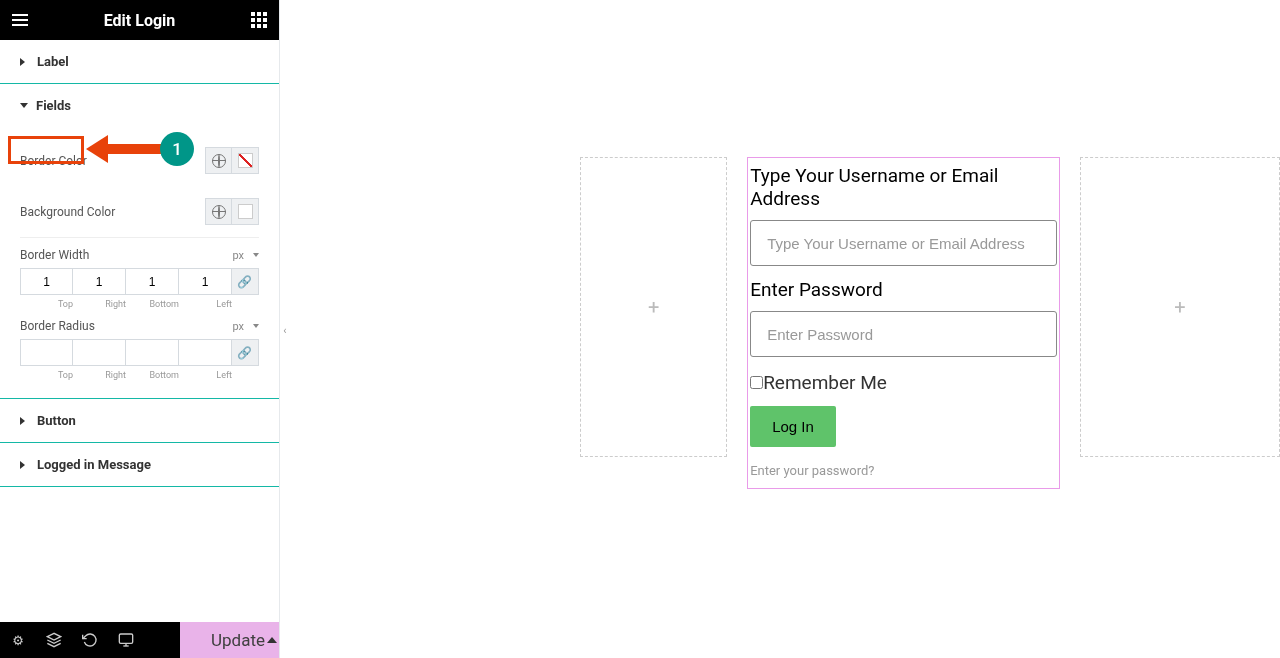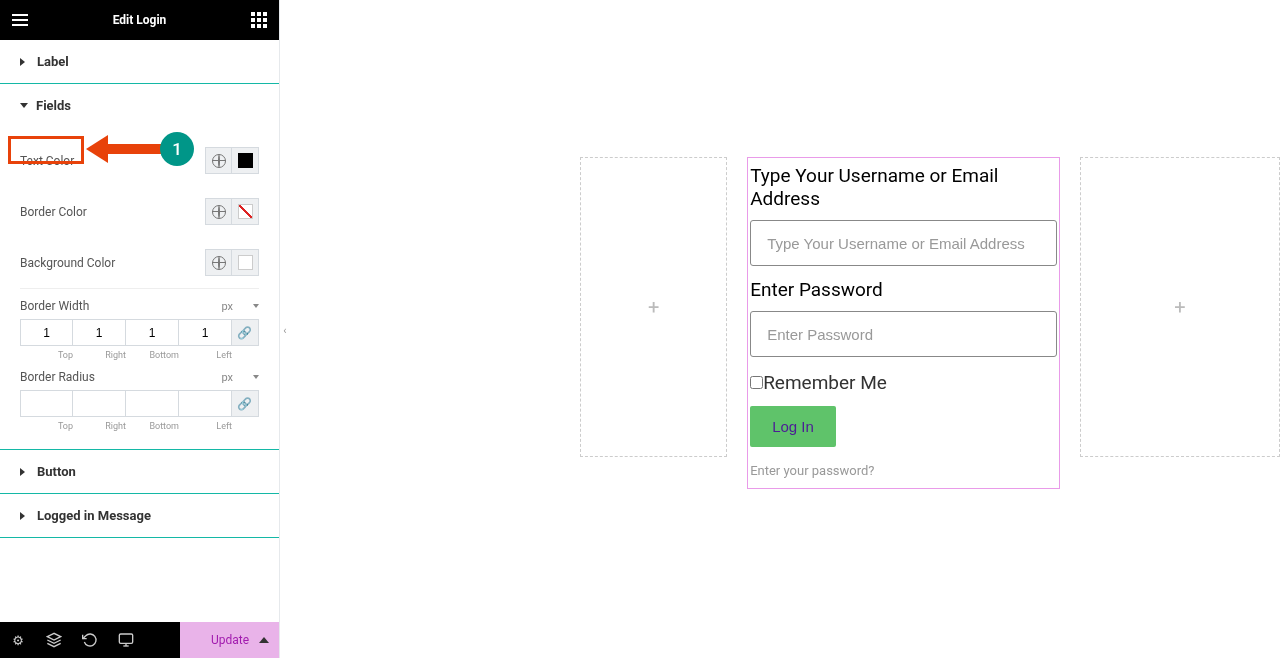--- a/index.html
+++ b/index.html
@@ -2,21 +2,21 @@
 <html><head>
 <meta charset="utf-8">
 <style>
 * { box-sizing: border-box; margin: 0; padding: 0; }
 body { font-family: -apple-system, BlinkMacSystemFont, "Segoe UI", Roboto, sans-serif; font-size: 13px; color: #333; overflow: hidden; }
 .app { display: flex; height: 658px; width: 1280px; position: relative; }
 
 
 .sidebar { width: 280px; background: #fff; border-right: 1px solid #e6e9ec; display: flex; flex-direction: column; }
 .sidebar-header { background: #000; color: #fff; height: 40px; display: flex; align-items: center; justify-content: space-between; padding: 0 12px; }
-.sidebar-header .title { font-weight: 700; font-size: 12px; flex: 1; text-align: center; }
+.sidebar-header .title { font-weight: 700; font-size: 16px; flex: 1; text-align: center; }
 .hamburger { display: flex; flex-direction: column; gap: 3px; cursor: pointer; }
 .hamburger span { width: 16px; height: 2px; background: #fff; }
 .grid-icon { display: grid; grid-template-columns: repeat(3, 4px); grid-template-rows: repeat(3, 4px); gap: 2px; cursor: pointer; }
 .grid-icon span { background: #fff; }
 
 .panel-body { flex: 1; overflow-y: auto; position: relative; }
 .acc-item { border-bottom: 1px solid #14b8a6; }
 .acc-header { padding: 14px 20px; font-weight: 700; font-size: 13px; display: flex; align-items: center; gap: 8px; cursor: pointer; }
 .caret { width: 0; height: 0; border-left: 4px solid transparent; border-right: 4px solid transparent; }
 .caret.right { border-top: none; border-bottom: none; border-left: 5px solid #333; border-top: 4px solid transparent; border-bottom: 4px solid transparent; }
@@ -31,60 +31,60 @@
 .swatch { width: 15px; height: 15px; }
 .swatch.black { background: #000; }
 .swatch.white { background: #fff; border: 1px solid #ccc; }
 .swatch.none { background: linear-gradient(to top right, #fff 0%, #fff 46%, #d22 46%, #d22 54%, #fff 54%, #fff 100%); border: 1px solid #ccc; }
 .globe-icon { width: 14px; height: 14px; border: 1.3px solid #777; border-radius: 50%; position: relative; }
 .globe-icon::before { content: ""; position: absolute; inset: -1px 5px; border: 1.2px solid #777; border-radius: 50%; }
 .globe-icon::after { content: ""; position: absolute; left: -1px; right: -1px; top: 5px; height: 1px; background: #777; }
 .pencil-icon { width: 12px; height: 12px; background: #333; clip-path: polygon(70% 0, 100% 30%, 35% 100%, 0 100%, 0 70%); }
 
 .dim-label { font-size: 12px; color: #555; padding: 10px 0 6px; display: flex; justify-content: space-between; align-items: center; }
-.unit { font-size: 11px; color: #888; display: flex; align-items: center; gap: 20px; }
+.unit { font-size: 11px; color: #888; display: flex; align-items: center; gap: 9px; }
 .unit .dd { width: 0; height: 0; border-left: 3px solid transparent; border-right: 3px solid transparent; border-top: 4px solid #888; }
 .dim-row { display: flex; }
 .dim-input { width: 53px; height: 27px; border: 1px solid #d5dadf; text-align: center; font-size: 12px; }
 .dim-input + .dim-input { border-left: none; }
 .link-btn { width: 27px; height: 27px; background: #eef0f2; border: 1px solid #d5dadf; border-left: none; display: flex; align-items: center; justify-content: center; cursor: pointer; }
 .link-icon { font-size: 12px; color: #555; }
 .dim-labels { display: flex; font-size: 9px; color: #999; margin-top: 4px; }
 .dim-labels span { width: 53px; text-align: right; }
 
 
 .highlight-box { position: absolute; left: 8px; top: 96px; width: 76px; height: 28px; border: 3px solid #e8420a; pointer-events: none; }
 .arrow-annot { position: absolute; left: 92px; top: 96px; pointer-events: none; }
 .arrow-line { width: 60px; height: 10px; background: #e8420a; position: absolute; top: 8px; left: 12px; }
 .arrow-head { width: 0; height: 0; border-right: 22px solid #e8420a; border-top: 14px solid transparent; border-bottom: 14px solid transparent; position: absolute; top: -1px; left: -6px; }
 .badge-num { position: absolute; left: 160px; top: 92px; width: 34px; height: 34px; border-radius: 50%; background: #009688; color: #fff; display: flex; align-items: center; justify-content: center; font-size: 17px; font-weight: 500; }
 
 
 .bottom-bar { height: 36px; background: #000; display: flex; align-items: stretch; color: #fff; }
 .bb-icons { display: flex; }
 .bb-icon { width: 36px; display: flex; align-items: center; justify-content: center; cursor: pointer; color: #ccc; }
-.bb-update { flex: 1; background: #e9b3e9; color: #a21caf; display: flex; align-items: center; justify-content: center; font-size: 12px; cursor: pointer; position: relative; padding-left: 31px; }
+.bb-update { flex: 1; background: #e9b3e9; color: #404040; display: flex; align-items: center; justify-content: center; font-size: 17px; cursor: pointer; position: relative; padding-left: 31px; }
 .bb-caret { width: 36px; background: #e9b3e9; display: flex; align-items: center; justify-content: center; cursor: pointer; }
 .bb-caret .up { width: 0; height: 0; border-left: 5px solid transparent; border-right: 5px solid transparent; border-bottom: 6px solid #333; }
 
 
 .canvas { flex: 1; background: #fff; position: relative; padding: 0; overflow: hidden; }
 .collapse-handle { position: absolute; left: 0px; top: 320px; width: 10px; height: 20px; display: flex; align-items: center; justify-content: center; cursor: pointer; color: #999; font-size: 11px; }
 .canvas-row { display: flex; gap: 20px; position: absolute; top: 157px; left: 300px; right: 0; }
 .drop-zone { border: 1px dashed #ccc; height: 300px; display: flex; align-items: center; justify-content: center; color: #bbb; font-size: 20px; }
 .dz-left { width: 228px; }
 .dz-right { flex: 1; min-width: 200px; }
 
 .login-widget { width: 486px; border: 1px solid #e99be9; padding: 0 0 6px 0; background: #fff; }
 .lw-label { font-size: 19px; padding: 6px 2px 10px; color: #000; }
 .lw-input { width: calc(100% - 4px); margin: 0 2px 6px; height: 46px; border: 1px solid #888; border-radius: 3px; padding: 0 16px; font-size: 15px; color: #999; }
 .lw-input::placeholder { color: #999; }
 .lw-remember { display: flex; align-items: center; gap: 0; padding: 8px 2px 12px; font-size: 19px; }
 .lw-remember input { width: 13px; height: 13px; }
-.lw-button { margin: 0 2px 12px; background: #5fc36a; color: #4c1d95; border: none; padding: 12px 22px; font-size: 15px; border-radius: 2px; cursor: pointer; }
+.lw-button { margin: 0 2px 12px; background: #5fc36a; color: #000000; border: none; padding: 12px 22px; font-size: 15px; border-radius: 2px; cursor: pointer; }
 .lw-lost { padding: 4px 2px; font-size: 13px; color: #999; cursor: pointer; }
 
 svg { display: block; }
 </style>
 </head>
 <body>
 
 <div class="app">
 
   <div class="sidebar">
@@ -117,31 +117,20 @@
         </div>
       </div>
 
       <div class="acc-item">
         <div class="acc-header">
           <span class="caret down"></span>
           <span>Fields</span>
         </div>
         <div class="acc-content">
 
-          <div class="control-row">
-            <span>Text Color</span>
-            <div class="ctl-buttons">
-              <div class="ctl-btn">
-                  <span class="globe-icon"></span>
-                </div>
-              <div class="ctl-btn">
-                  <span class="swatch black"></span>
-                </div>
-            </div>
-          </div>
 
 
           <div class="control-row">
             <span>Border Color</span>
             <div class="ctl-buttons">
               <div class="ctl-btn">
                   <span class="globe-icon"></span>
                 </div>
               <div class="ctl-btn">
                   <span class="swatch none"></span>

